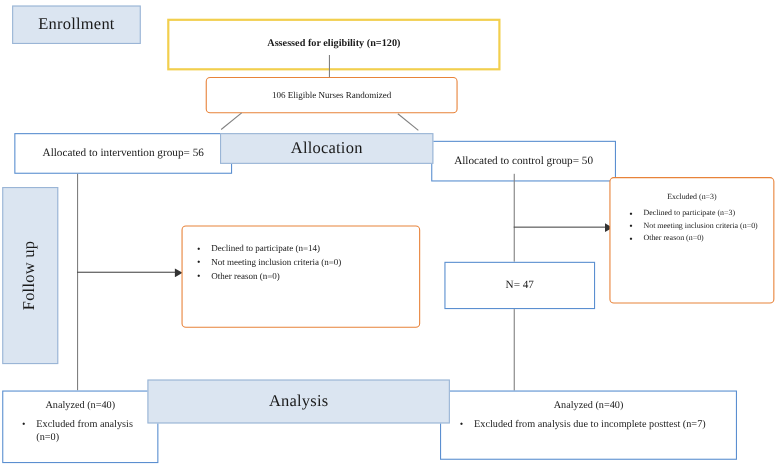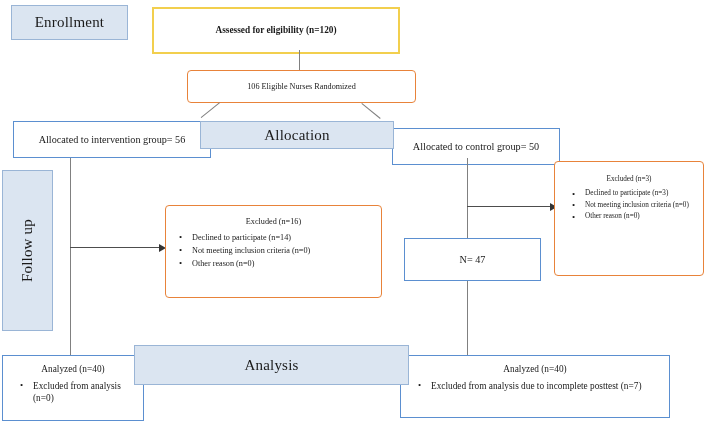--- a/index.html
+++ b/index.html
@@ -111,21 +111,21 @@
 </style>
 </head>
 <body>
 
 <div id="canvas">
 
   <div class="box banner" style="left:11px; top:5px; width:117px; height:35px;">
     <span class="banner-text">Enrollment</span>
   </div>
 
-  <div class="box yellow-box" style="left:152px; top:7px; width:248px; height:47px;">
+  <div class="box yellow-box" style="left:152px; top:17px; width:303px; height:47px;">
     <span class="t-center fs9 bold">Assessed for eligibility (n=120)</span>
   </div>
 
   <div class="vline" style="left:299px; top:50px; height:21px;"></div>
 
   <div class="box orange-box" style="left:187px; top:70px; width:229px; height:33px;">
     <span class="t-center fs8">106 Eligible Nurses Randomized</span>
   </div>
 
   <div class="diag" style="left:220px; top:103px; width:24px; transform: rotate(141deg);"></div>
@@ -146,21 +146,20 @@
   <div class="box banner vertical" style="left:2px; top:170px; width:51px; height:161px; align-items:center;">
     <span class="banner-text">Follow up</span>
   </div>
 
   <div class="vline" style="left:70px; top:158px; height:197px;"></div>
 
   <div class="hline" style="left:70px; top:247px; width:90px;"></div>
   <div class="arrow-head" style="left:159px; top:243.5px;"></div>
 
   <div class="box orange-box" style="left:165px; top:205px; width:217px; height:93px; justify-content:flex-start; padding-top:10px;">
-    <span class="t-center fs8">Excluded (n=16)</span>
     <ul class="bullets fs8">
       <li>Declined to participate (n=14)</li>
       <li>Not meeting inclusion criteria (n=0)</li>
       <li>Other reason (n=0)</li>
     </ul>
   </div>
 
   <div class="vline" style="left:467px; top:158px; height:80px;"></div>
 
   <div class="hline" style="left:467px; top:206px; width:84px;"></div>

